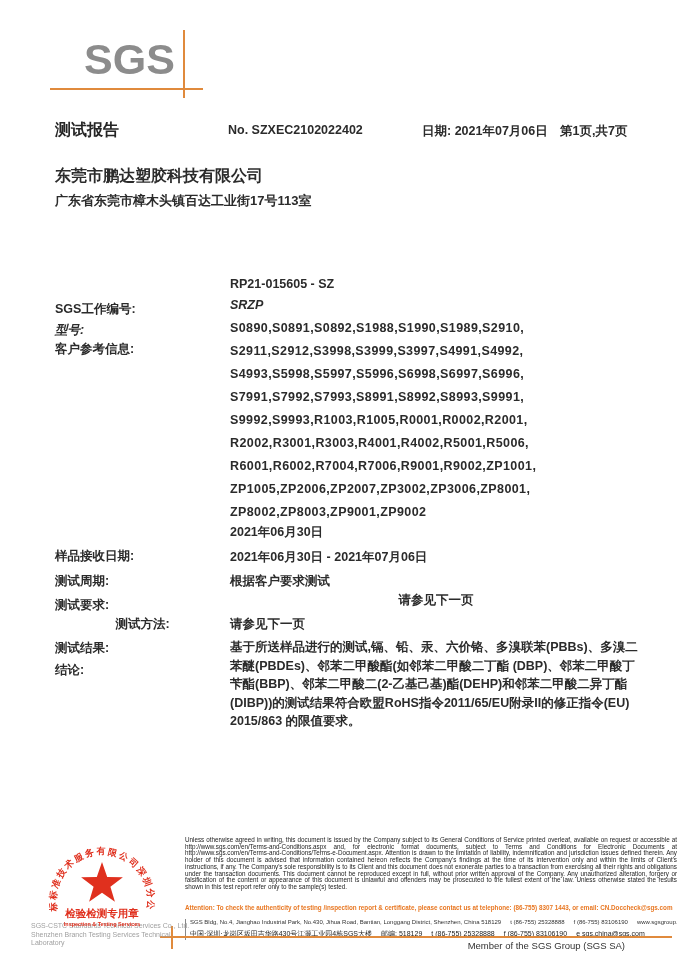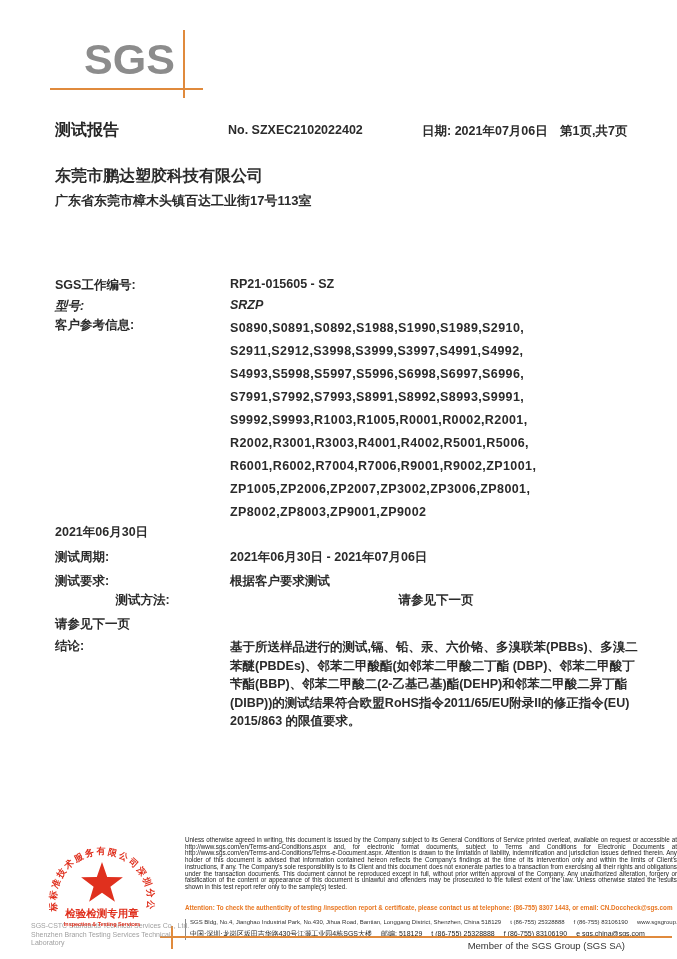--- a/index.html
+++ b/index.html
@@ -19,21 +19,21 @@
   .hdr-date  { position:absolute; left:422px; top:123px; font-size:12.5px; font-weight:600; }
   .hdr-page  { position:absolute; left:560px; top:123px; font-size:12.5px; font-weight:600; }
 
   
   .app-company { position:absolute; left:55px; top:166px; font-size:16px; font-weight:600; }
   .app-address { position:absolute; left:55px; top:192px; font-size:13px; font-weight:600; }
 
   
   .intro { position:absolute; left:55px; top:251px; font-size:12.5px; font-weight:600; }
   .frow  { position:absolute; left:55px; right:35px; display:flex; font-size:12.5px; font-weight:600; }
-  .flabel { flex:0 0 175px; }
+  .flabel { flex:0 0 175px;margin-top:24px; }
   .fvalue { flex:1; }
   .r-job   { top:277px; }
   .r-model { top:298px;font-style:italic; }
   .r-ref   { top:317px; }
   .ref-line { line-height:23px; letter-spacing:0.4px; }
   .r-received { top:524px; }
   .r-period   { top:549px; }
   .r-require  { top:573px; }
   .r-method   { top:592px;text-align:center; }
   .r-result   { top:616px; }
@@ -96,39 +96,41 @@
       <div class="ref-line">S7991,S7992,S7993,S8991,S8992,S8993,S9991,</div>
       <div class="ref-line">S9992,S9993,R1003,R1005,R0001,R0002,R2001,</div>
       <div class="ref-line">R2002,R3001,R3003,R4001,R4002,R5001,R5006,</div>
       <div class="ref-line">R6001,R6002,R7004,R7006,R9001,R9002,ZP1001,</div>
       <div class="ref-line">ZP1005,ZP2006,ZP2007,ZP3002,ZP3006,ZP8001,</div>
       <div class="ref-line">ZP8002,ZP8003,ZP9001,ZP9002</div>
     </div>
   </div>
 
   <div class="frow r-received">
+    <div class="flabel">样品接收日期:</div>
     <div class="fvalue">2021年06月30日</div>
   </div>
 
   <div class="frow r-period">
     <div class="flabel">测试周期:</div>
     <div class="fvalue">2021年06月30日 - 2021年07月06日</div>
   </div>
 
   <div class="frow r-require">
     <div class="flabel">测试要求:</div>
     <div class="fvalue">根据客户要求测试</div>
   </div>
 
   <div class="frow r-method">
     <div class="flabel">测试方法:</div>
     <div class="fvalue">请参见下一页</div>
   </div>
 
   <div class="frow r-result">
+    <div class="flabel">测试结果:</div>
     <div class="fvalue">请参见下一页</div>
   </div>
 
   <div class="frow r-concl">
     <div class="flabel">结论:</div>
     <div class="fvalue">基于所送样品进行的测试,镉、铅、汞、六价铬、多溴联苯(PBBs)、多溴二苯醚(PBDEs)、邻苯二甲酸酯(如邻苯二甲酸二丁酯 (DBP)、邻苯二甲酸丁苄酯(BBP)、邻苯二甲酸二(2-乙基己基)酯(DEHP)和邻苯二甲酸二异丁酯(DIBP))的测试结果符合欧盟RoHS指令2011/65/EU附录II的修正指令(EU) 2015/863 的限值要求。</div>
   </div>
 
   <div class="stamp-company">
     <div>SGS-CSTC Standards Technical Services Co., Ltd.</div>

